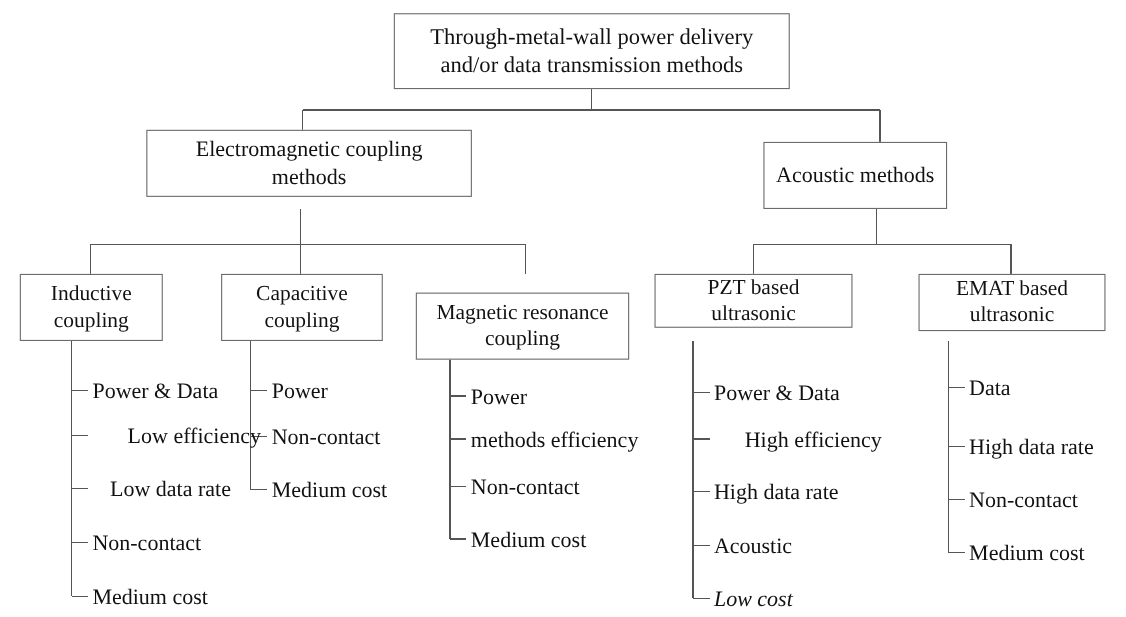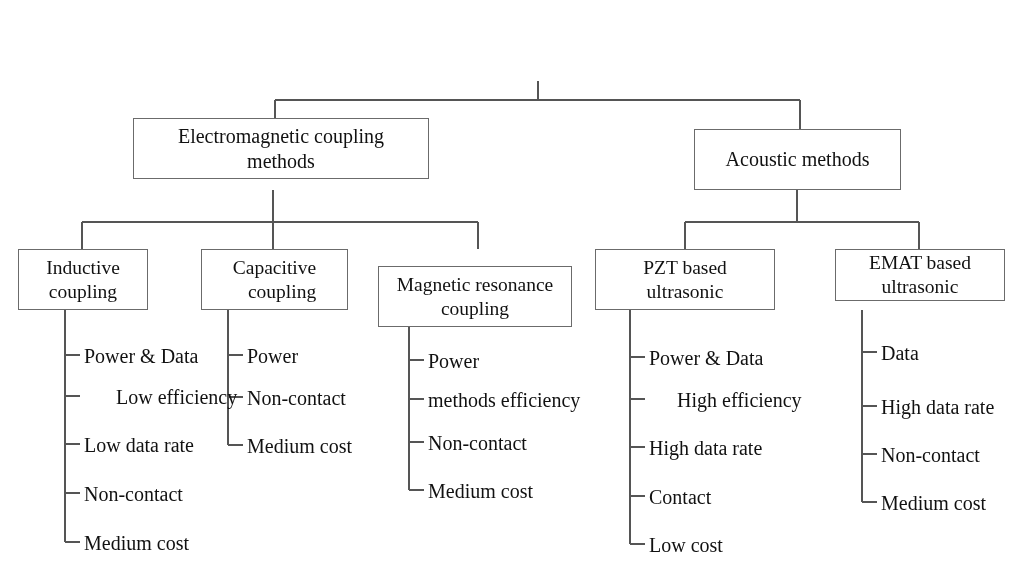--- a/index.html
+++ b/index.html
@@ -104,74 +104,78 @@
       <path d="M 630 544 L 645 544"></path>
 
       <path d="M 862 310 L 862 502"></path>
       <path d="M 862 352 L 877 352"></path>
       <path d="M 862 406 L 877 406"></path>
       <path d="M 862 454 L 877 454"></path>
       <path d="M 862 502 L 877 502"></path>
     </g>
   </svg>
 
+  <div class="node-box lvl1" style="left:358px; top:12px; width:360px; height:69px;">
+    <span class="node-label">Through-metal-wall power delivery
+and/or data transmission methods</span>
+  </div>
 
   <div class="node-box lvl2" style="left:133px; top:118px; width:296px; height:61px;text-align:center;">
     <span class="node-label">Electromagnetic coupling
 methods</span>
   </div>
 
-  <div class="node-box lvl2" style="left:694px; top:129px; width:207px; height:61px;">
+  <div class="node-box lvl2" style="left:694px; top:129px; width:167px; height:61px;">
     <span class="node-label">Acoustic methods</span>
   </div>
 
   <div class="node-box lvl3" style="left:18px; top:249px; width:130px; height:61px;">
     <span class="node-label">Inductive
 coupling</span>
   </div>
 
-  <div class="node-box lvl3" style="left:201px; top:249px; width:147px; height:61px;text-align:right;">
+  <div class="node-box lvl3" style="left:201px; top:249px; width:147px; height:61px;">
     <span class="node-label">Capacitive
 coupling</span>
   </div>
 
   <div class="node-box lvl3" style="left:378px; top:266px; width:194px; height:61px;">
     <span class="node-label">Magnetic resonance
 coupling</span>
   </div>
 
-  <div class="node-box lvl3" style="left:595px; top:249px; width:180px; height:61px;">
+  <div class="node-box lvl3" style="left:595px; top:249px; width:180px; height:49px;">
     <span class="node-label">PZT based
 ultrasonic</span>
   </div>
 
   <div class="node-box lvl3" style="left:835px; top:249px; width:170px; height:52px;">
     <span class="node-label">EMAT based
 ultrasonic</span>
   </div>
 
   <div class="leaf-label" style="left:84px; top:346px;">Power &amp; Data</div>
   <div class="leaf-label" style="left:84px; top:387px;margin-left:32px;">Low efficiency</div>
-  <div class="leaf-label" style="left:84px; top:435px;">Low data rate</div>
+  <div class="leaf-label" style="left:100px; top:435px;">Low data rate</div>
   <div class="leaf-label" style="left:84px; top:484px;">Non-contact</div>
   <div class="leaf-label" style="left:84px; top:533px;">Medium cost</div>
 
   <div class="leaf-label" style="left:247px; top:346px;">Power</div>
   <div class="leaf-label" style="left:247px; top:388px;">Non-contact</div>
   <div class="leaf-label" style="left:247px; top:436px;">Medium cost</div>
 
   <div class="leaf-label" style="left:428px; top:351px;">Power</div>
   <div class="leaf-label" style="left:428px; top:390px;">methods efficiency</div>
   <div class="leaf-label" style="left:428px; top:433px;">Non-contact</div>
   <div class="leaf-label" style="left:428px; top:481px;">Medium cost</div>
 
   <div class="leaf-label" style="left:649px; top:348px;">Power &amp; Data</div>
   <div class="leaf-label" style="left:649px; top:390px;margin-left:28px;">High efficiency</div>
   <div class="leaf-label" style="left:649px; top:438px;">High data rate</div>
-  <div class="leaf-label" style="left:649px; top:487px;">Contact</div>
-  <div class="leaf-label" style="left:649px; top:535px;">Low cost</div>
+  <div class="leaf-label" style="left:649px; top:487px;">Acoustic</div>
+  <div class="leaf-label" style="left:649px; top:535px;font-style:italic;">Low cost</div>
 
   <div class="leaf-label" style="left:881px; top:343px;">Data</div>
   <div class="leaf-label" style="left:881px; top:397px;">High data rate</div>
   <div class="leaf-label" style="left:881px; top:445px;">Non-contact</div>
   <div class="leaf-label" style="left:881px; top:493px;">Medium cost</div>
 
 </div>
 
 </body></html>

